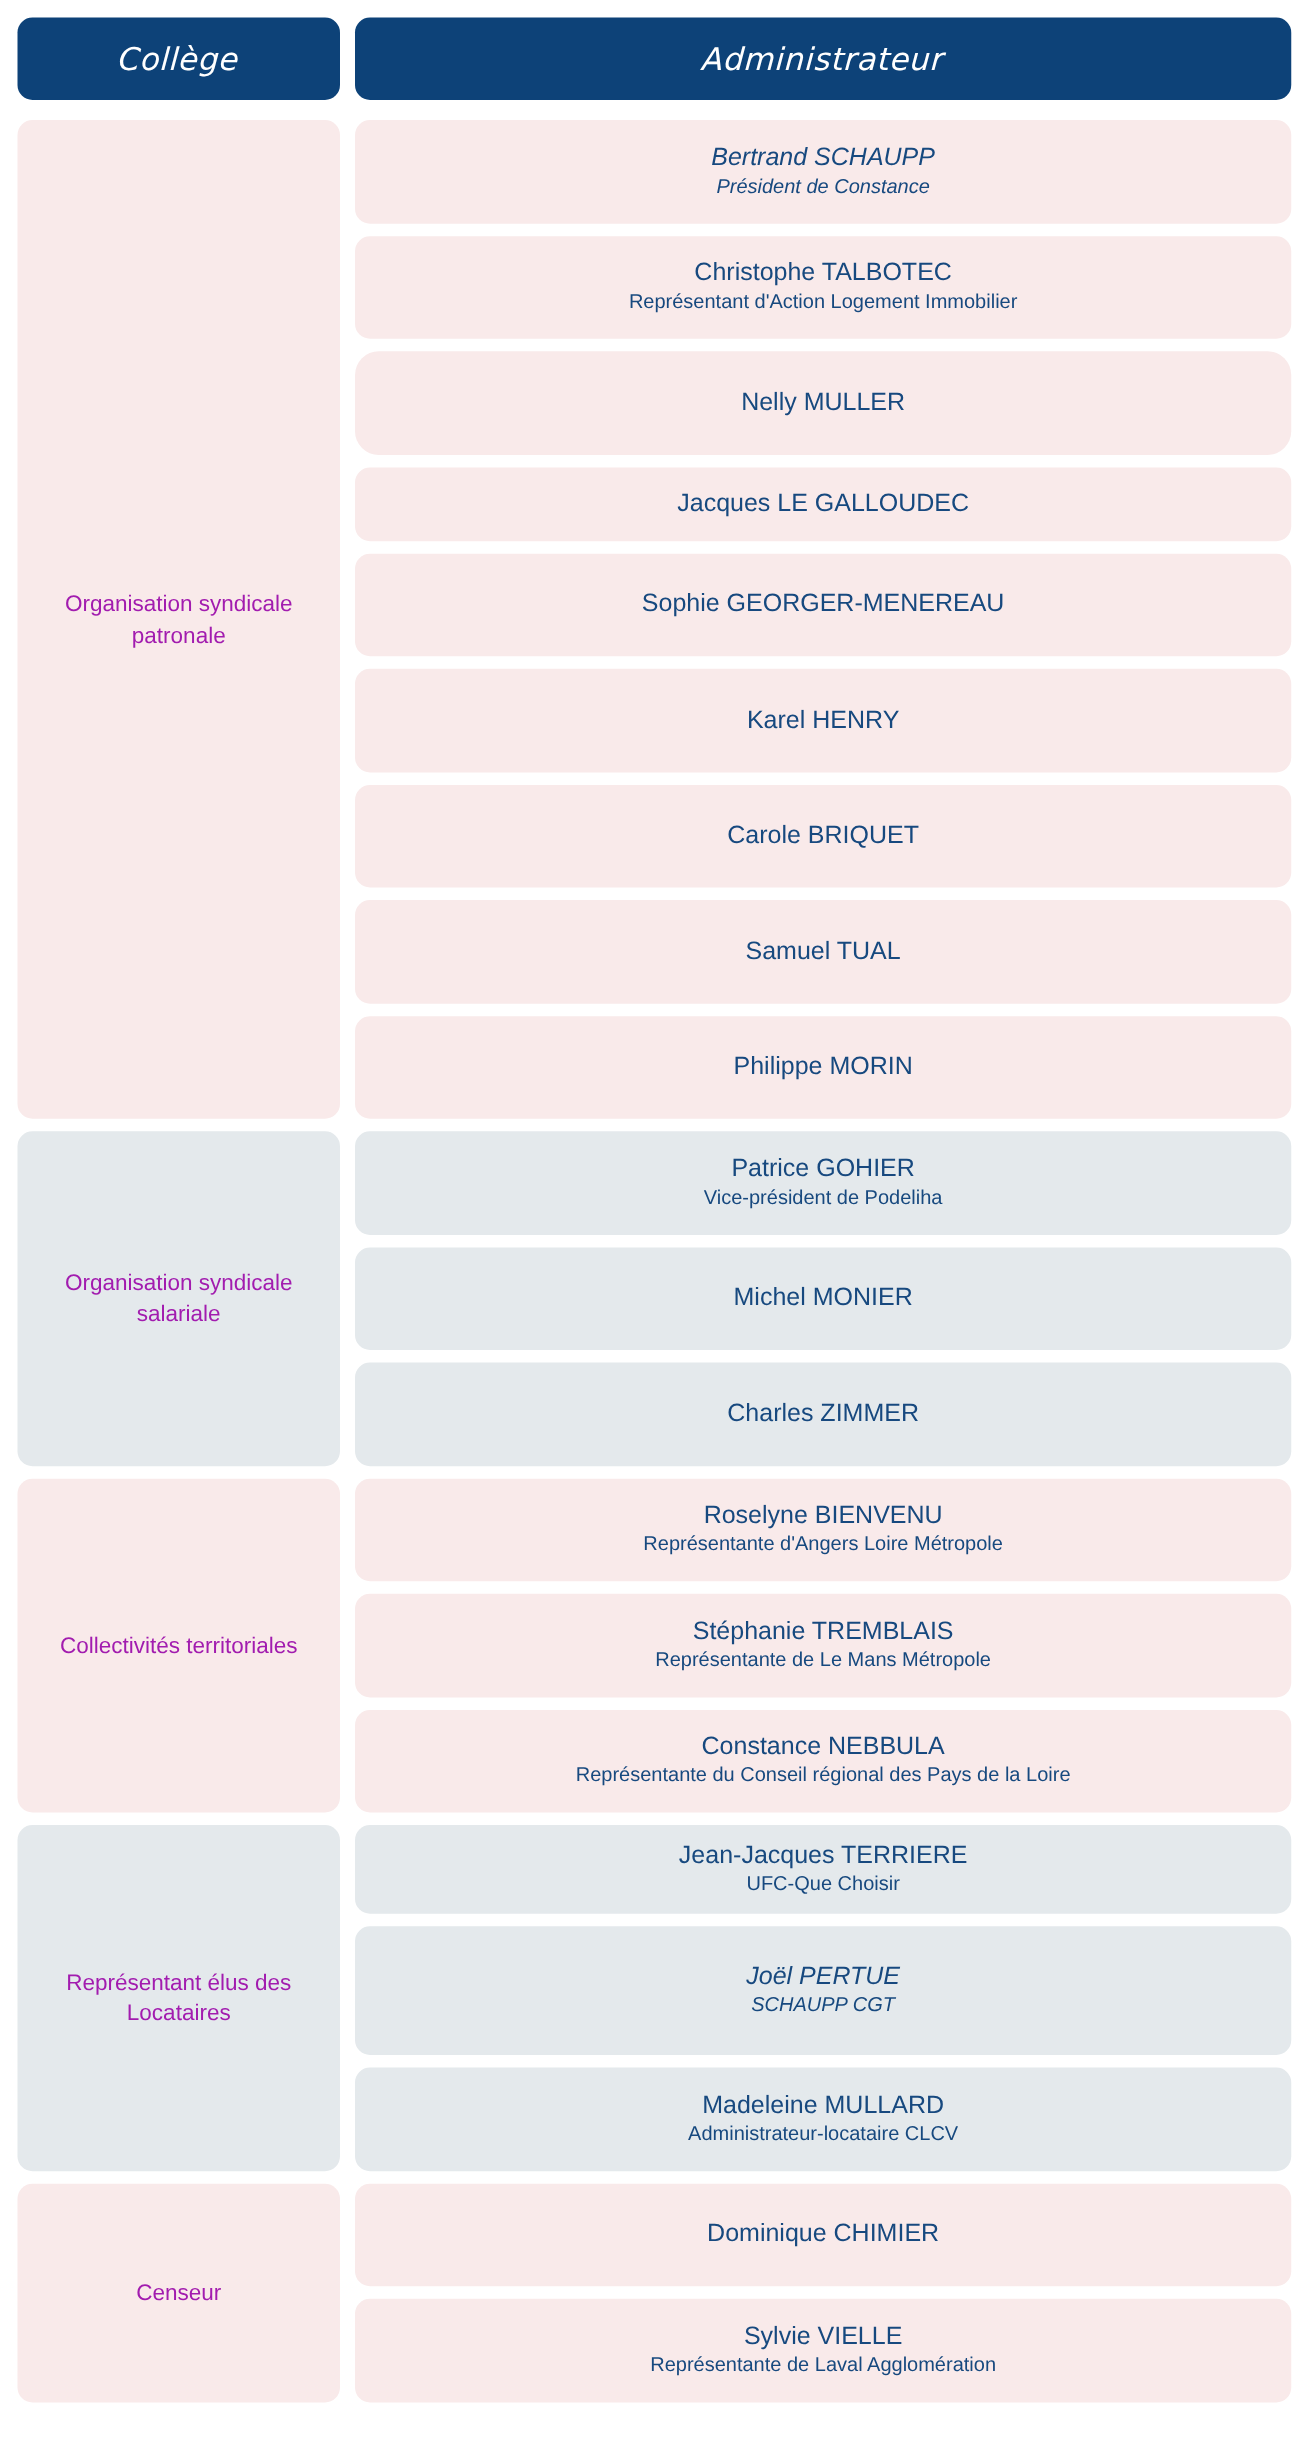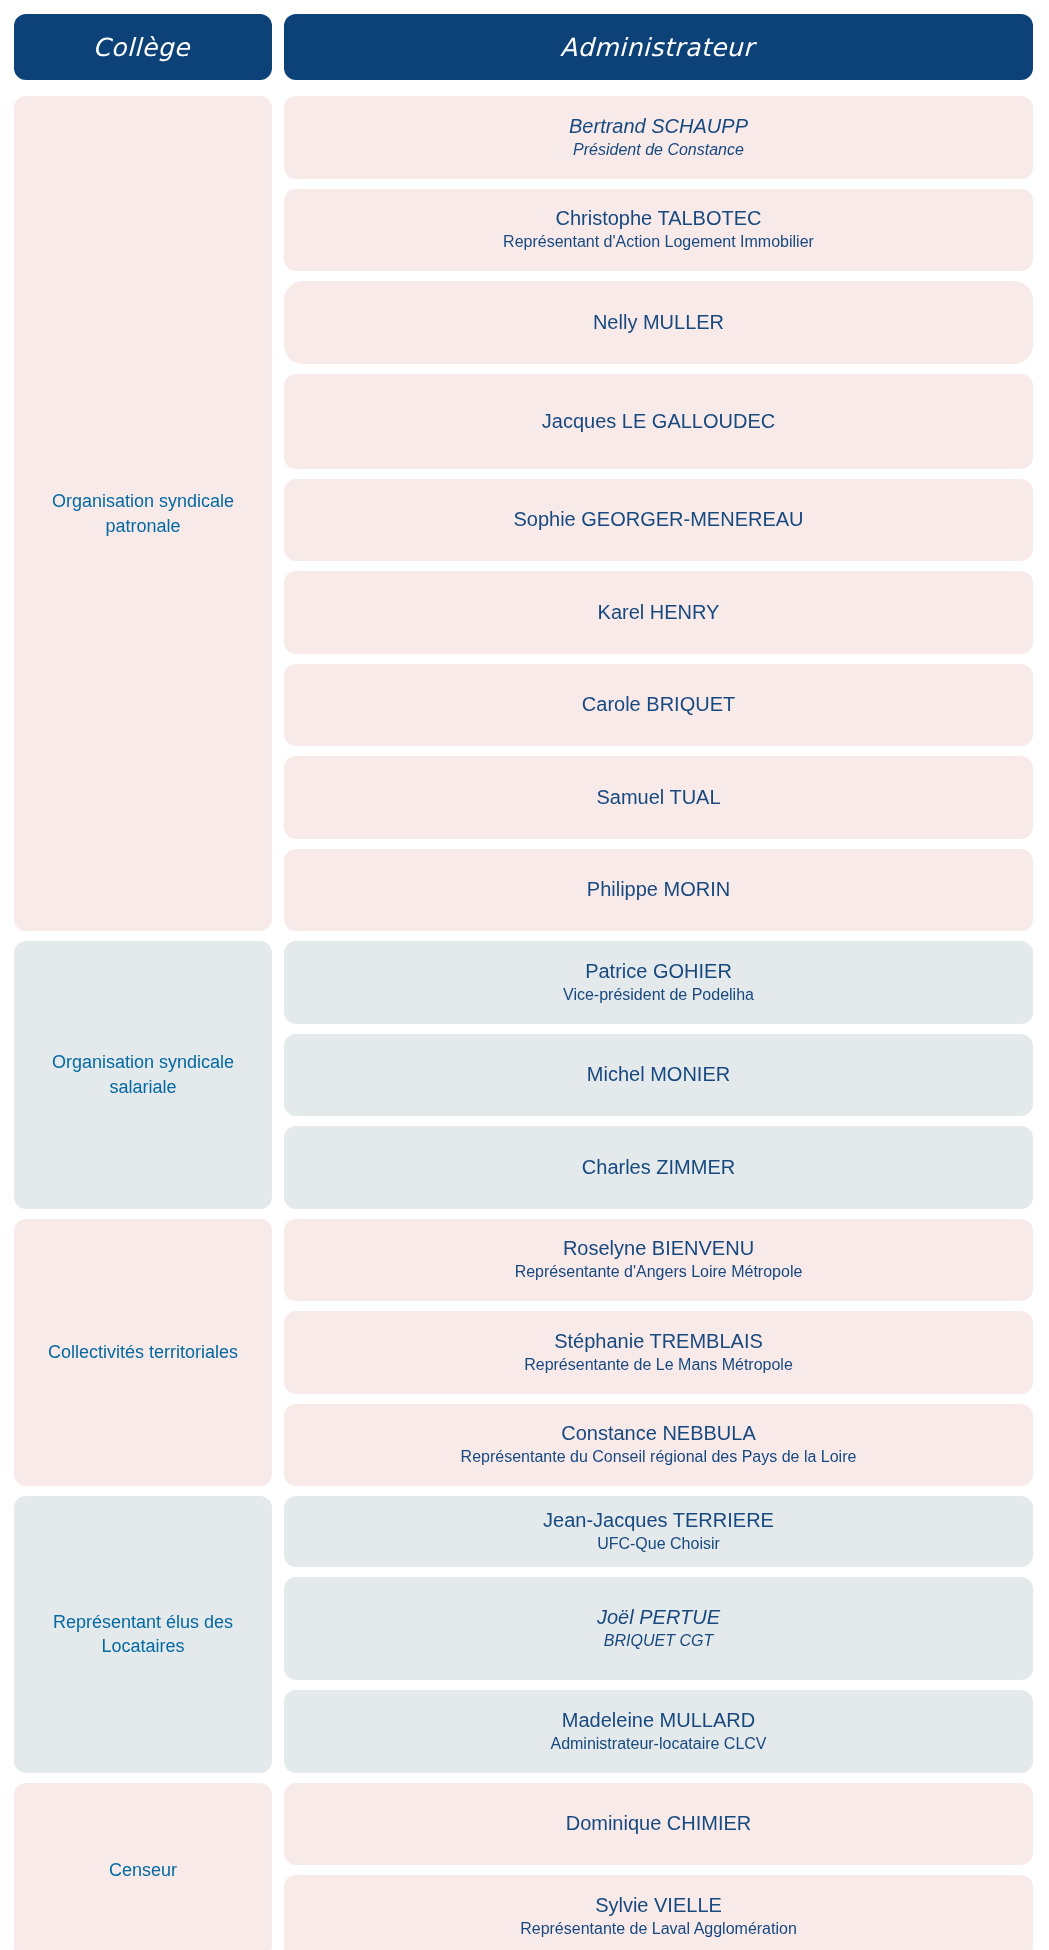--- a/index.html
+++ b/index.html
@@ -65,21 +65,21 @@
     flex: 0 0 258px;
     border-radius: 12px;
     display: flex;
     align-items: center;
     justify-content: center;
     text-align: center;
     padding: 6px 14px;
     box-sizing: border-box;
   }
   .college-label {
-    color: #0369a1;
+    color: #a21caf;
     font-size: 18px;
     line-height: 1.35;
   }
 
   .admin-col {
     flex: 1 1 auto;
     display: flex;
     flex-direction: column;
     gap: 10px;
   }
@@ -135,21 +135,21 @@
             <div class="admin-name">Bertrand SCHAUPP</div>
             <div class="admin-role">Président de Constance</div>
           </div>
           <div class="admin-cell tone-pink" style="height: 82.5px;">
             <div class="admin-name">Christophe TALBOTEC</div>
             <div class="admin-role">Représentant d'Action Logement Immobilier</div>
           </div>
           <div class="admin-cell tone-pink" style="height: 82.5px; border-radius: 19px;">
             <div class="admin-name">Nelly MULLER</div>
           </div>
-          <div class="admin-cell tone-pink" style="height: 95px;">
+          <div class="admin-cell tone-pink" style="height: 59px;">
             <div class="admin-name">Jacques LE GALLOUDEC</div>
           </div>
           <div class="admin-cell tone-pink" style="height: 82.5px;">
             <div class="admin-name">Sophie GEORGER-MENEREAU</div>
           </div>
           <div class="admin-cell tone-pink" style="height: 82.5px;">
             <div class="admin-name">Karel HENRY</div>
           </div>
           <div class="admin-cell tone-pink" style="height: 82.5px;">
             <div class="admin-name">Carole BRIQUET</div>
@@ -202,21 +202,21 @@
         <div class="college-cell tone-blue">
           <span class="college-label">Représentant élus des Locataires</span>
         </div>
         <div class="admin-col">
           <div class="admin-cell tone-blue" style="height: 71px;">
             <div class="admin-name">Jean-Jacques TERRIERE</div>
             <div class="admin-role">UFC-Que Choisir</div>
           </div>
           <div class="admin-cell tone-blue" style="height: 103px; font-style: italic;">
             <div class="admin-name">Joël PERTUE</div>
-            <div class="admin-role">BRIQUET CGT</div>
+            <div class="admin-role">SCHAUPP CGT</div>
           </div>
           <div class="admin-cell tone-blue" style="height: 82.5px;">
             <div class="admin-name">Madeleine MULLARD</div>
             <div class="admin-role">Administrateur-locataire CLCV</div>
           </div>
         </div>
       </div>
       <div class="group">
         <div class="college-cell tone-pink">
           <span class="college-label">Censeur</span>

